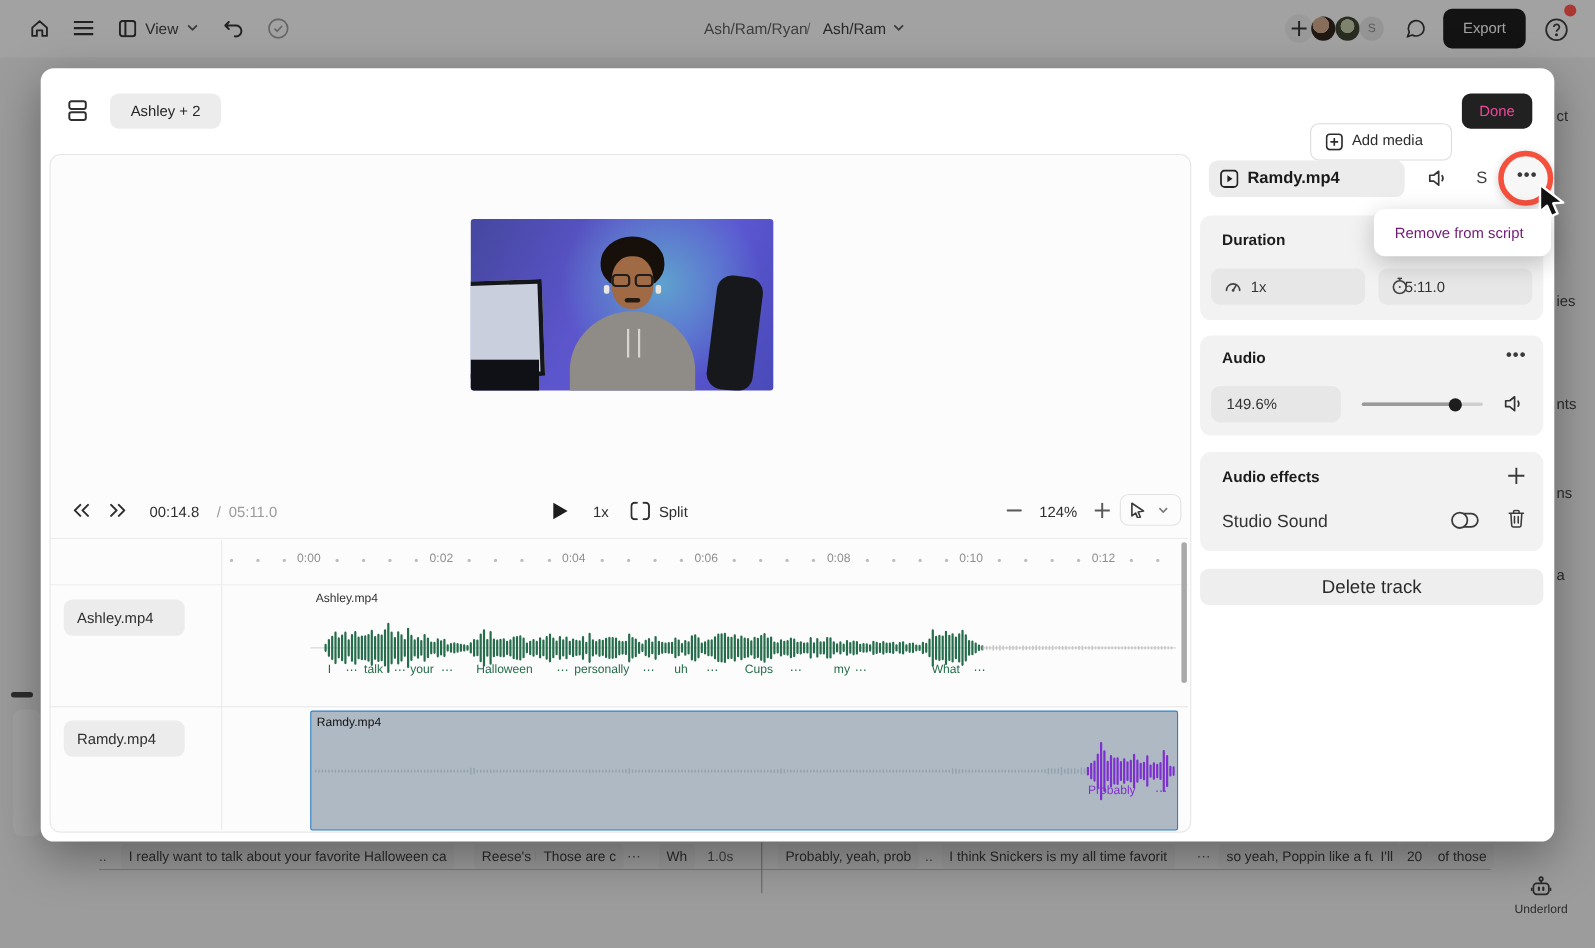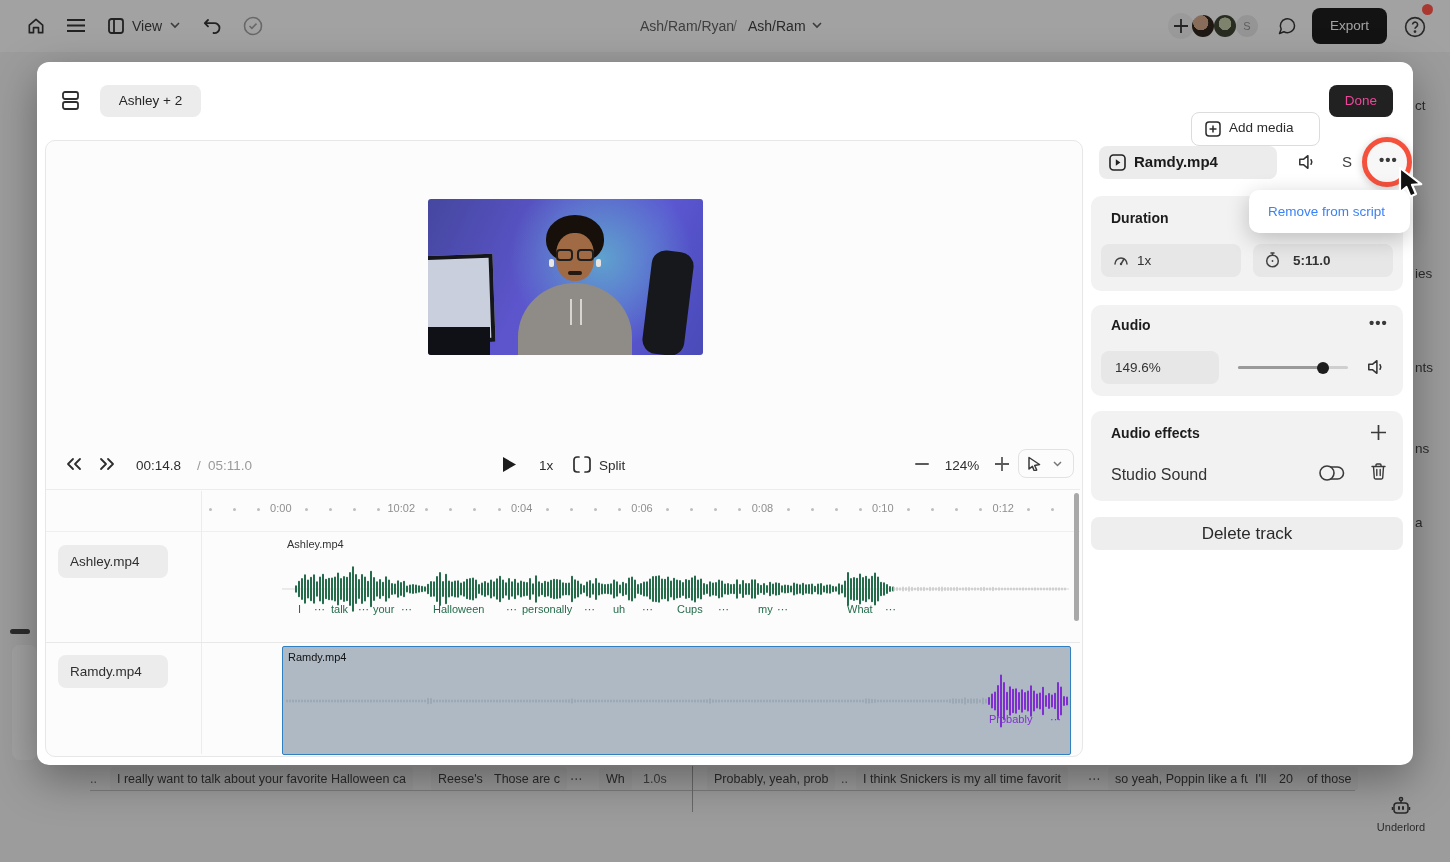--- a/index.html
+++ b/index.html
@@ -46,21 +46,21 @@
               border:1.5px solid #2f7fc1;border-radius:2px;box-sizing:border-box;}
   
   .card{left:1054px;width:312px;background:#f2f2f2;border-radius:10px;}
   .card-title{font-size:14px;font-weight:bold;color:#1c1c1c;}
   .field{background:#e7e7e7;border-radius:8px;height:33px;line-height:33px;font-size:13.5px;color:#333;}
   #delete-track{left:1054px;top:455px;width:312px;height:33px;background:#eeeeee;border-radius:8px;
                 text-align:center;line-height:33px;font-size:17px;color:#2a2a2a;}
   #ring{left:1325px;top:75px;width:50px;height:50px;border-radius:50%;border:5px solid #f4503c;
         background:#f7f7f7;box-sizing:border-box;box-shadow:0 2px 8px rgba(0,0,0,.2);}
   #popup{left:1212px;top:128px;width:161px;height:43px;background:#fff;border-radius:10px;
-         box-shadow:0 6px 22px rgba(0,0,0,.22);font-size:13.5px;color:#3b82f6;line-height:43px;padding-left:19px;box-sizing:border-box;}
+         box-shadow:0 6px 22px rgba(0,0,0,.22);font-size:13.5px;color:#701a75;line-height:43px;padding-left:19px;box-sizing:border-box;}
   .dots{font-size:15px;letter-spacing:1px;color:#3a3a3a;font-weight:bold;}
 </style>
 </head>
 <body>
 
 <div id="stage">
 
   <div id="bg-topbar" class="abs">
     <span class="abs tb-ic" style="left:26px;">
       <svg width="20" height="20" viewBox="0 0 24 24" fill="none" stroke="#2f2f2f" stroke-width="2">
@@ -268,21 +268,21 @@
 
       <div id="ruler" class="abs" style="left:0;top:350px;width:1034px;height:40px;">
           <span class="rtick" style="left: 162.6px;"></span>
           <span class="rtick" style="left: 186.68px;"></span>
           <span class="rtick" style="left: 210.76px;"></span>
           <span class="rlabel" style="left: 216.84px;">0:00</span>
           <span class="rtick" style="left: 258.92px;"></span>
           <span class="rtick" style="left: 283px;"></span>
           <span class="rtick" style="left: 307.08px;"></span>
           <span class="rtick" style="left: 331.16px;"></span>
-          <span class="rlabel" style="left: 337.24px;">10:02</span>
+          <span class="rlabel" style="left: 337.24px;">0:02</span>
           <span class="rtick" style="left: 379.32px;"></span>
           <span class="rtick" style="left: 403.4px;"></span>
           <span class="rtick" style="left: 427.48px;"></span>
           <span class="rtick" style="left: 451.56px;"></span>
           <span class="rlabel" style="left: 457.64px;">0:04</span>
           <span class="rtick" style="left: 499.72px;"></span>
           <span class="rtick" style="left: 523.8px;"></span>
           <span class="rtick" style="left: 547.88px;"></span>
           <span class="rtick" style="left: 571.96px;"></span>
           <span class="rlabel" style="left: 578.04px;">0:06</span>
@@ -386,21 +386,21 @@
         <span style="margin-left:36px;">1x</span>
       </div>
       <div class="field abs" style="left:162px;top:48px;width:140px;">
         <span class="abs" style="left:12px;top:8px;">
           <svg width="15" height="16" viewBox="0 0 15 16" fill="none" stroke="#444" stroke-width="1.5">
               <circle cx="7.5" cy="9" r="5.8"></circle>
               <path d="M7.5 1v2M6 1h3" stroke-linecap="round"></path>
               <circle cx="7.5" cy="9" r="0.9" fill="#444" stroke="none"></circle>
             </svg>
           </span>
-        <span style="margin-left:40px;font-weight:bold;">5:11.0</span>
+        <span style="margin-left:24px;">5:11.0</span>
       </div>
     </div>
 
     <div class="card abs" style="top:243px;height:91px;">
       <span class="card-title abs" style="left:20px;top:12px;">Audio</span>
       <span class="dots abs" style="left:278px;top:9px;">•••</span>
       <div class="field abs" style="left:10px;top:46px;width:118px;padding-left:14px;box-sizing:border-box;">
         <span>149.6%</span>
       </div>
       <div class="abs" style="left:147px;top:61px;width:110px;height:3px;background:#cfcfcf;border-radius:2px;">

